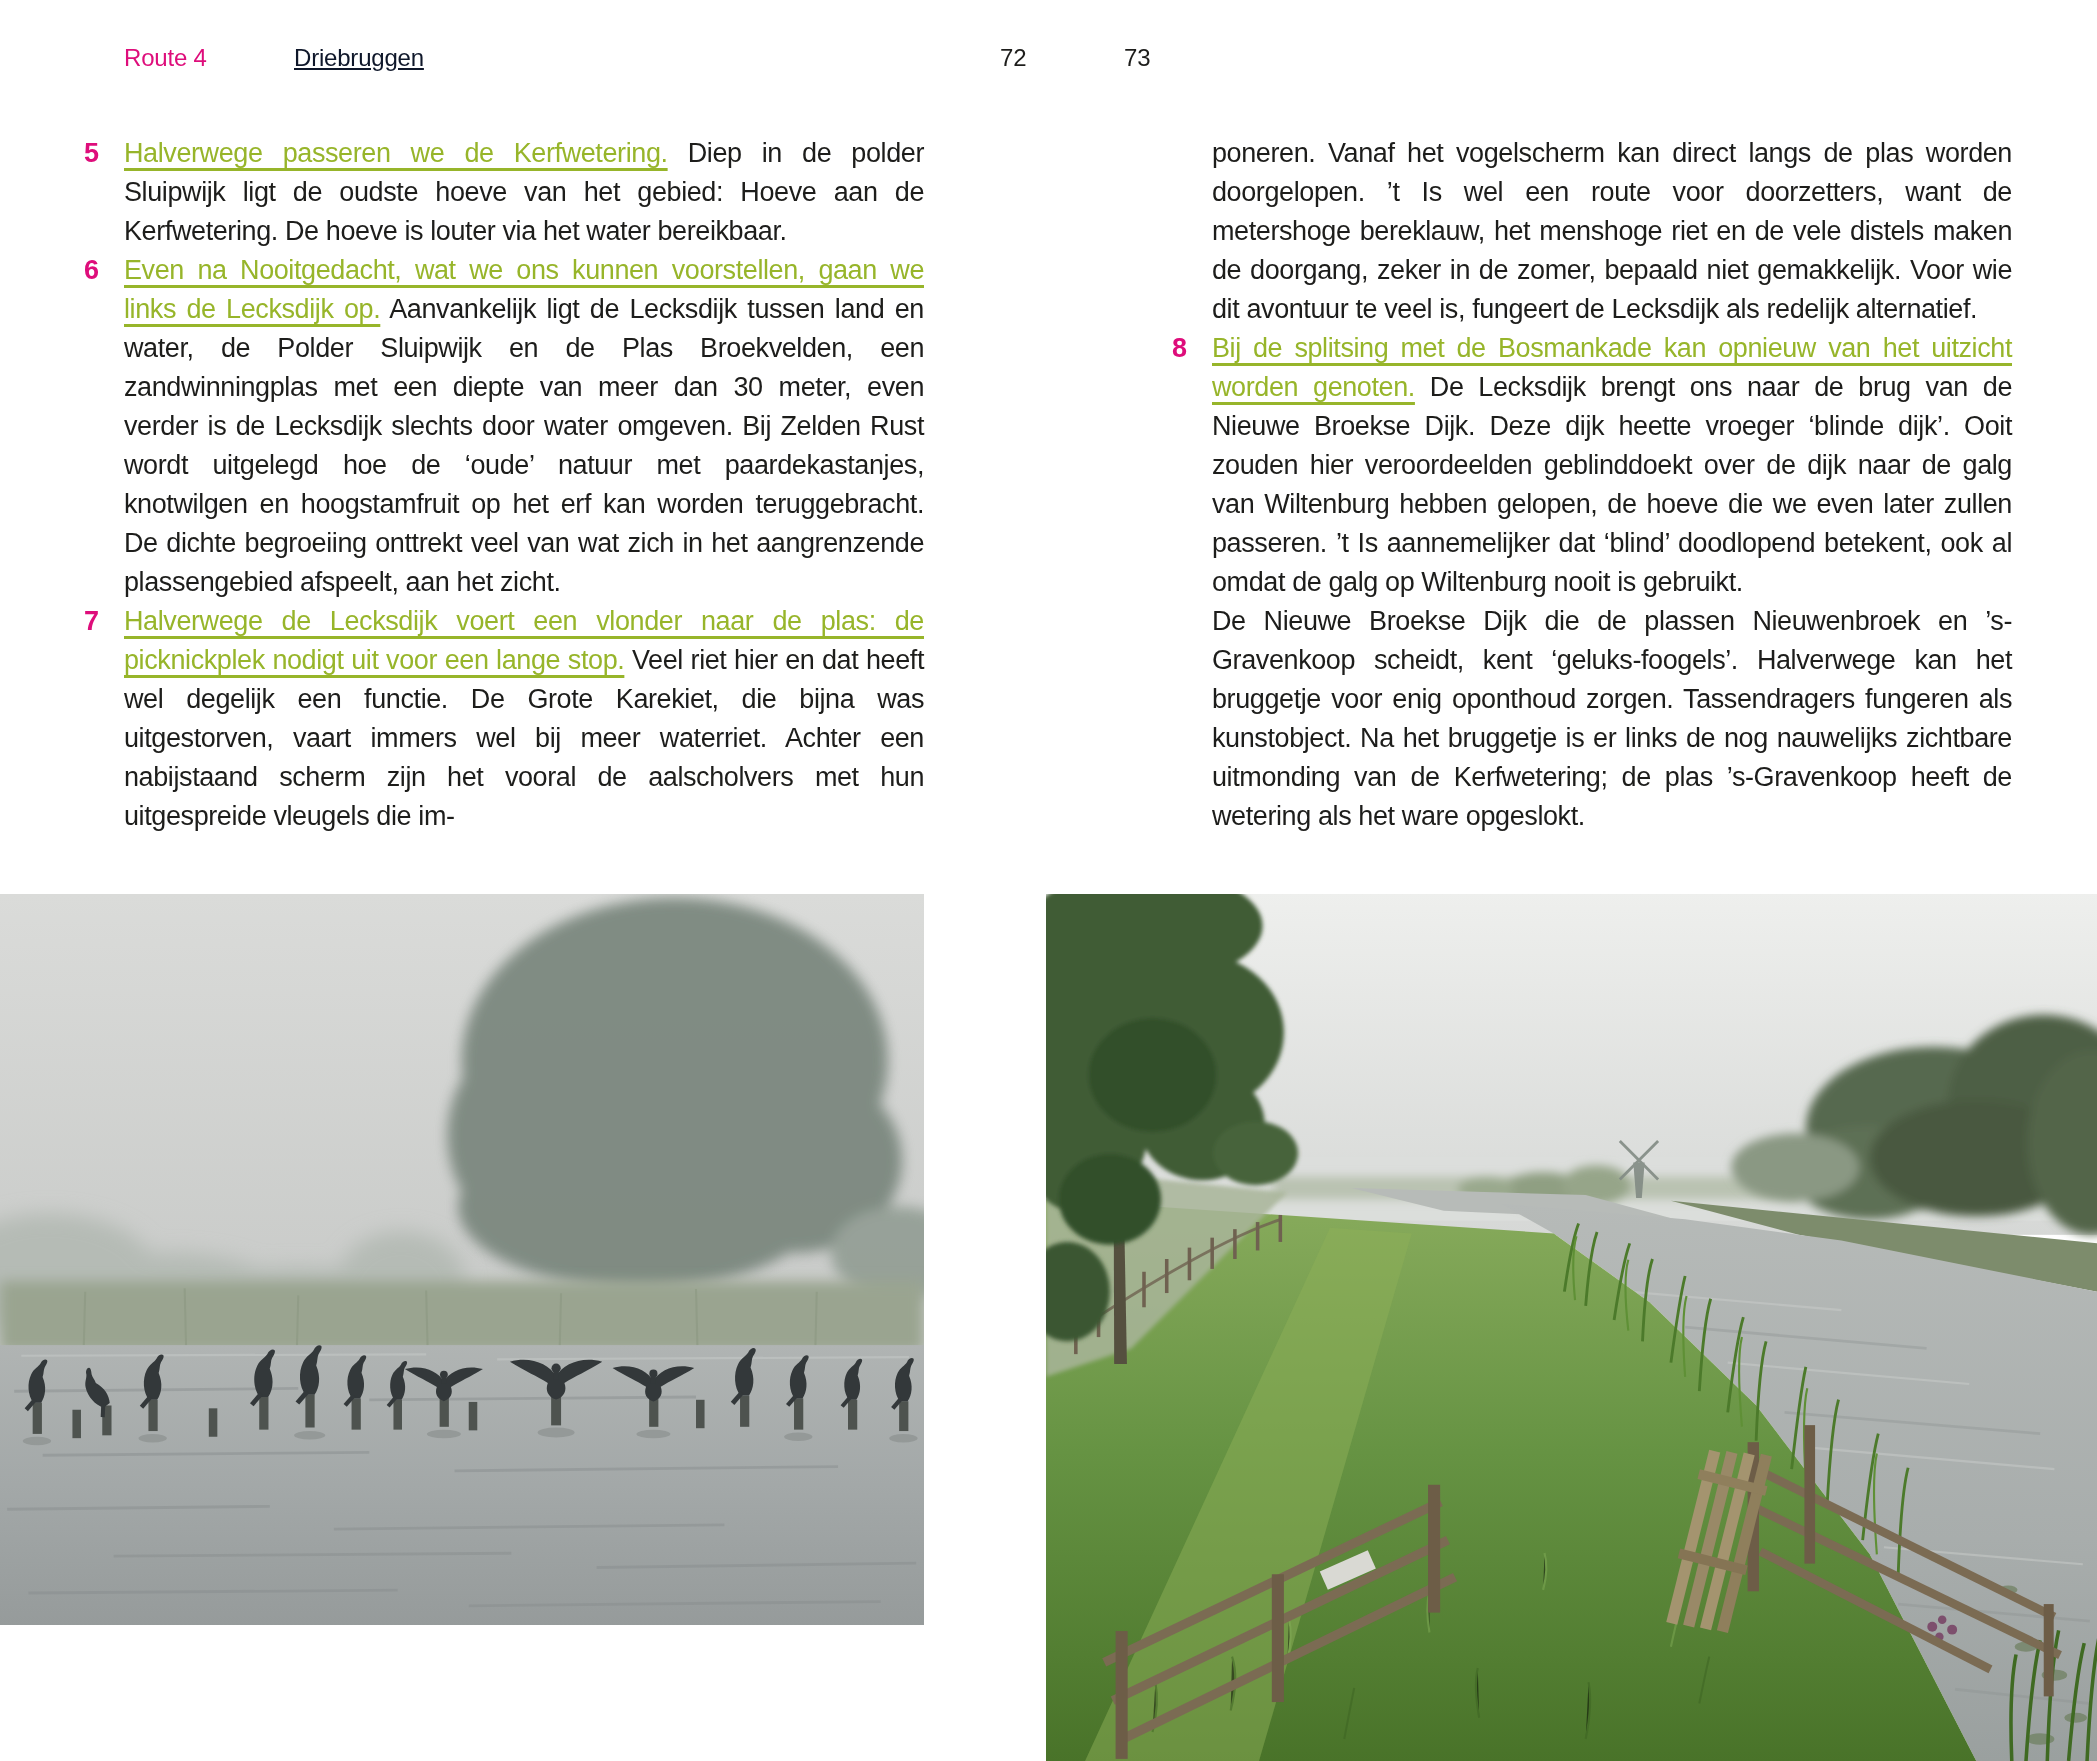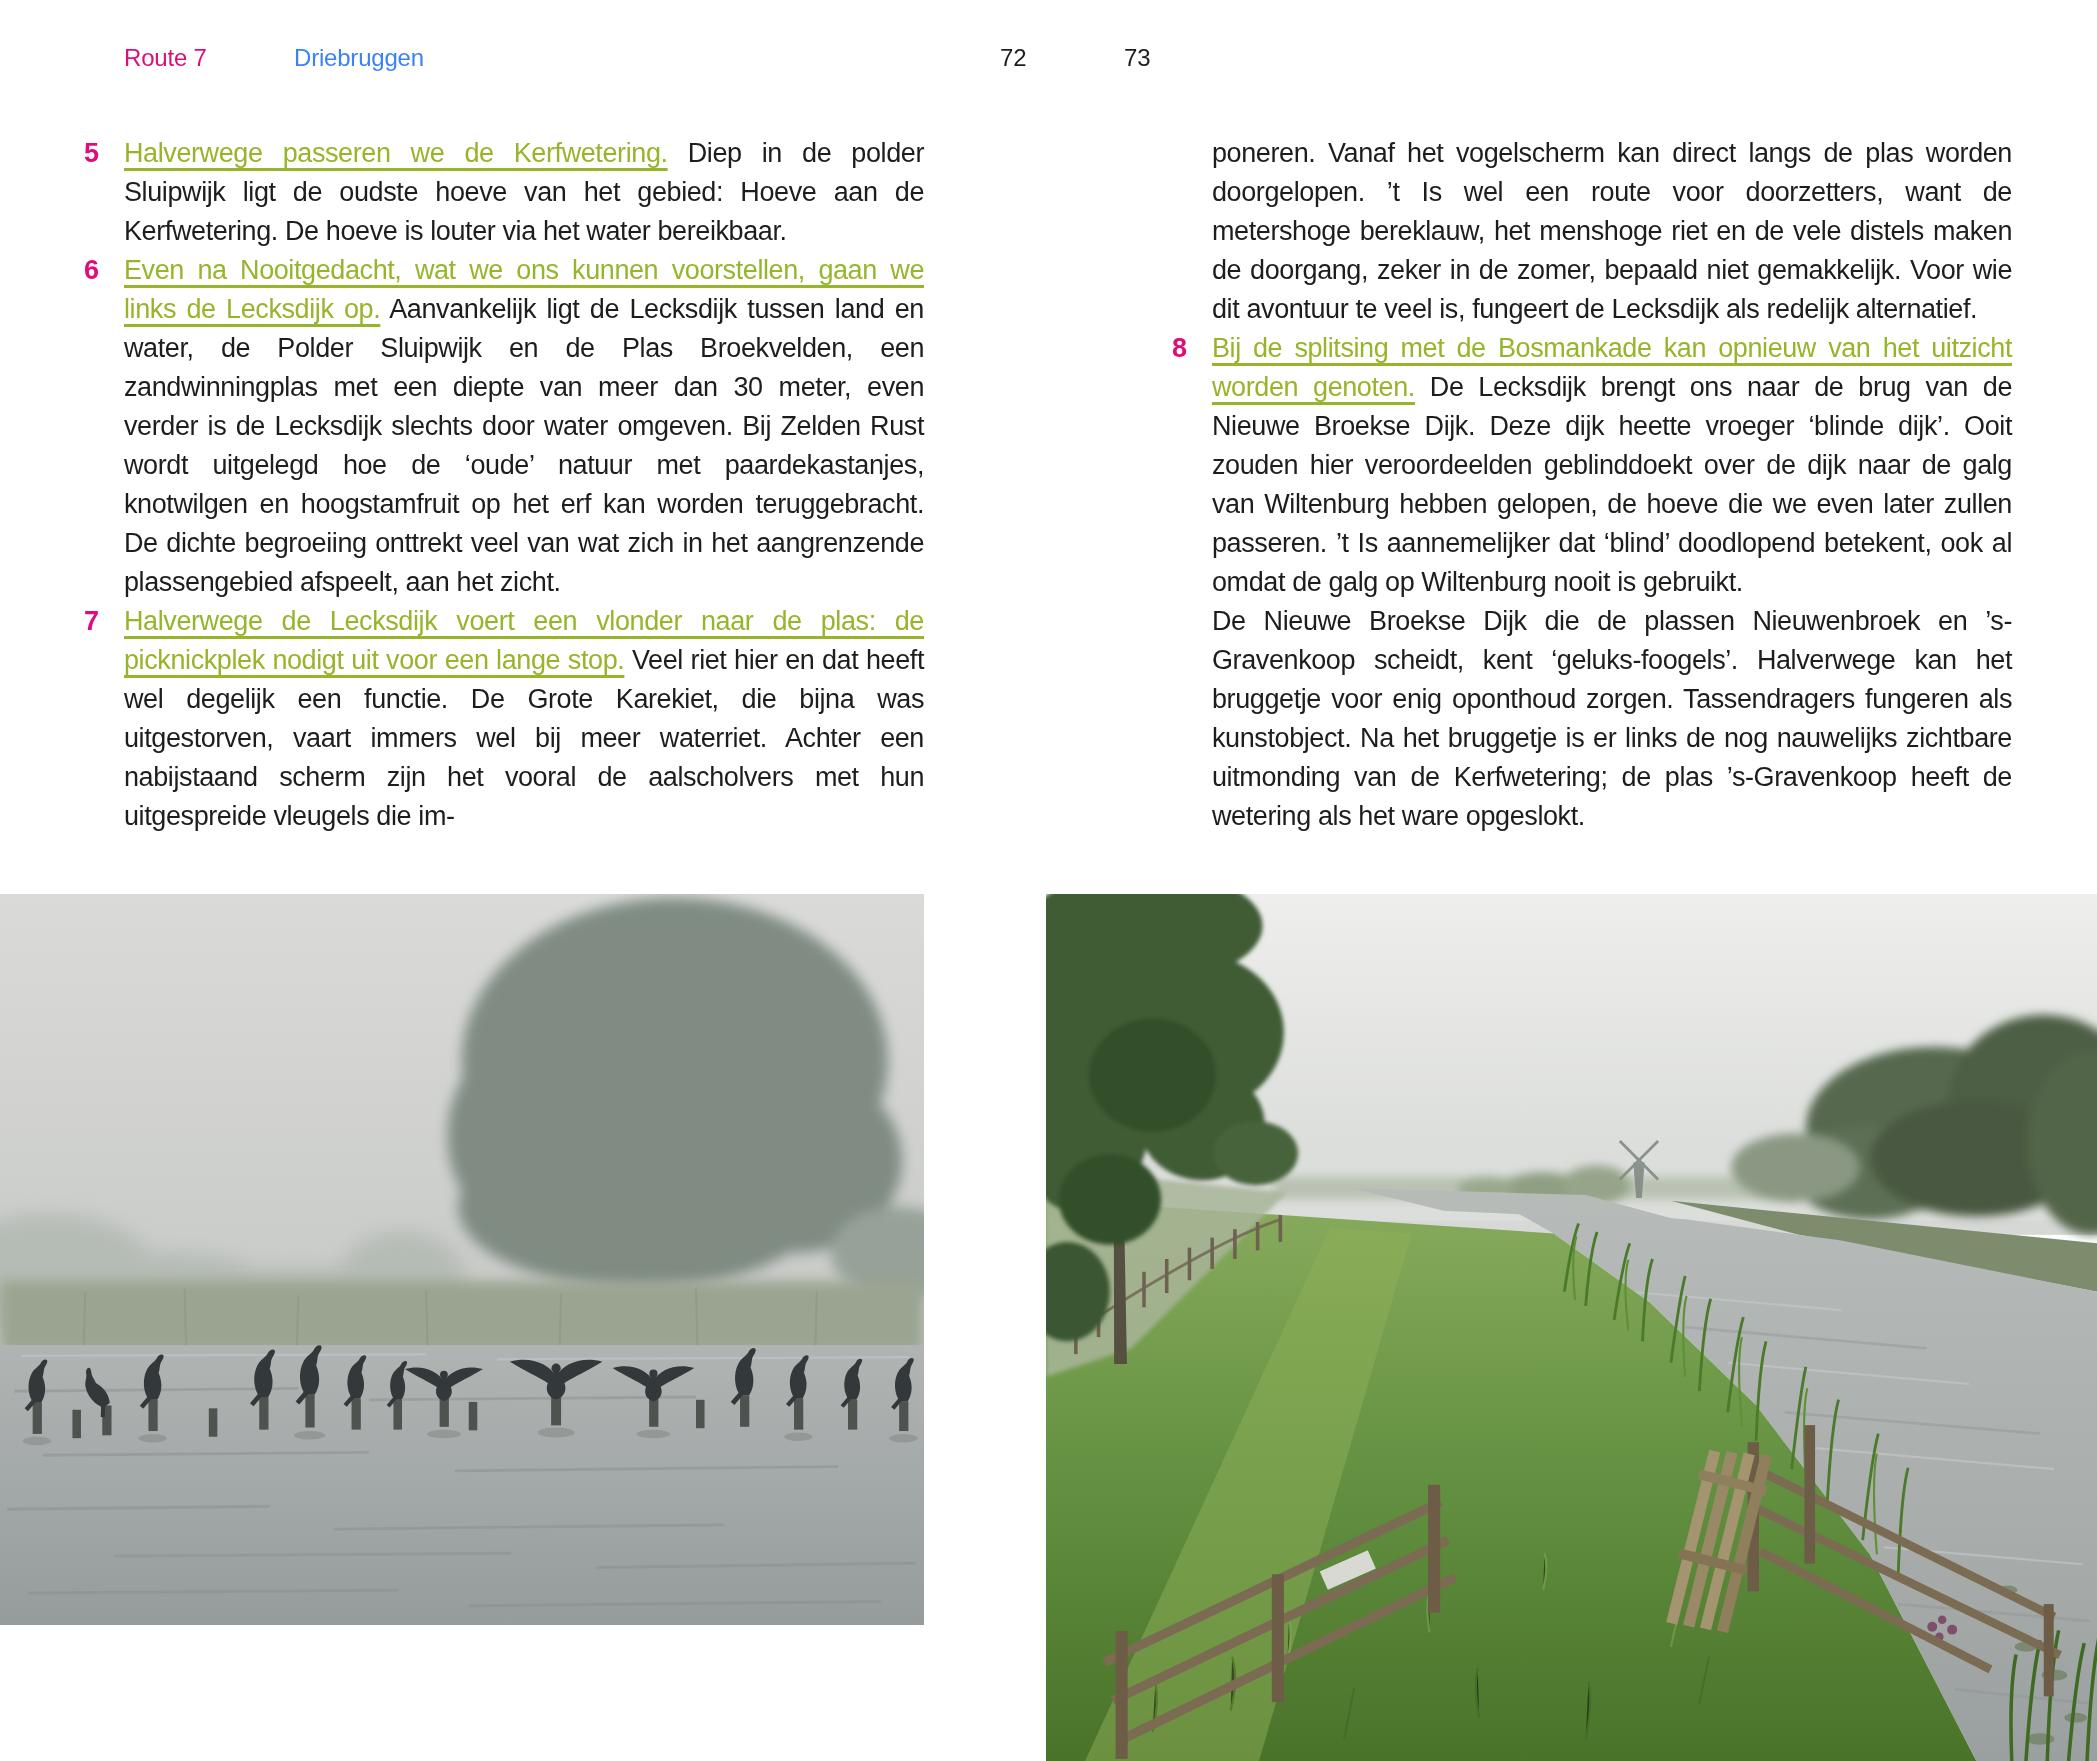--- a/index.html
+++ b/index.html
@@ -3,21 +3,21 @@
 <meta charset="utf-8">
 <style>
   html,body{margin:0;padding:0;background:#ffffff;}
   body{
     width:2097px;height:1761px;position:relative;overflow:hidden;
     font-family:"Liberation Sans",sans-serif;
     color:var(--body-text,#1d1d1b);
   }
   .hdr{position:absolute;top:44px;font-size:24px;line-height:28px;letter-spacing:-0.2px;}
   #route-label{left:124px;color:var(--accent-pink,#de0d7b);}
-  #chapter-title{left:294px;color:#3b82f6;}
+  #chapter-title{left:294px;color:#0f172a;text-decoration:underline;}
   #pagenum-left{left:1000px;}
   #pagenum-right{left:1124px;}
 
   .col{
     position:absolute;top:134px;width:800px;
     font-size:27px;line-height:39px;letter-spacing:-0.4px;
     text-align:justify;
   }
   #left-col{left:124px;}
   #right-col{left:1212px;}
@@ -33,21 +33,21 @@
     text-underline-offset:6.4px;
     text-decoration-color:var(--accent-green,#97b52a);
   }
   .photo{position:absolute;display:block;}
   #left-photo{left:0;top:894px;}
   #right-photo{left:1046px;top:894px;}
 </style>
 </head>
 <body>
 
-<span class="hdr" id="route-label">Route 7</span>
+<span class="hdr" id="route-label">Route 4</span>
 <span class="hdr" id="chapter-title">Driebruggen</span>
 <span class="hdr" id="pagenum-left">72</span>
 <span class="hdr" id="pagenum-right">73</span>
 
 <div class="col" id="left-col">
   <p><span class="num">5</span><span class="lead">Halverwege passeren we de Kerfwetering.</span><span> Diep in de polder Sluipwijk ligt de oudste hoeve van het gebied: Hoeve aan de Kerfwetering. De hoeve is louter via het water bereikbaar.</span></p>
   <p><span class="num">6</span><span class="lead">Even na Nooitgedacht, wat we ons kunnen voorstellen, gaan we links de Lecksdijk op.</span><span> Aanvankelijk ligt de Lecksdijk tussen land en water, de Polder Sluipwijk en de Plas Broekvelden, een zandwinningplas met een diepte van meer dan 30 meter, even verder is de Lecksdijk slechts door water omgeven. Bij Zelden Rust wordt uitgelegd hoe de ‘oude’ natuur met paardekastanjes, knotwilgen en hoogstamfruit op het erf kan worden teruggebracht. De dichte begroeiing onttrekt veel van wat zich in het aangrenzende plassengebied afspeelt, aan het zicht.</span></p>
   <p><span class="num">7</span><span class="lead">Halverwege de Lecksdijk voert een vlonder naar de plas: de picknickplek nodigt uit voor een lange stop.</span><span> Veel riet hier en dat heeft wel degelijk een functie. De Grote Karekiet, die bijna was uitgestorven, vaart immers wel bij meer waterriet. Achter een nabijstaand scherm zijn het vooral de aalscholvers met hun uitgespreide vleugels die im-</span></p>
 </div>
 

